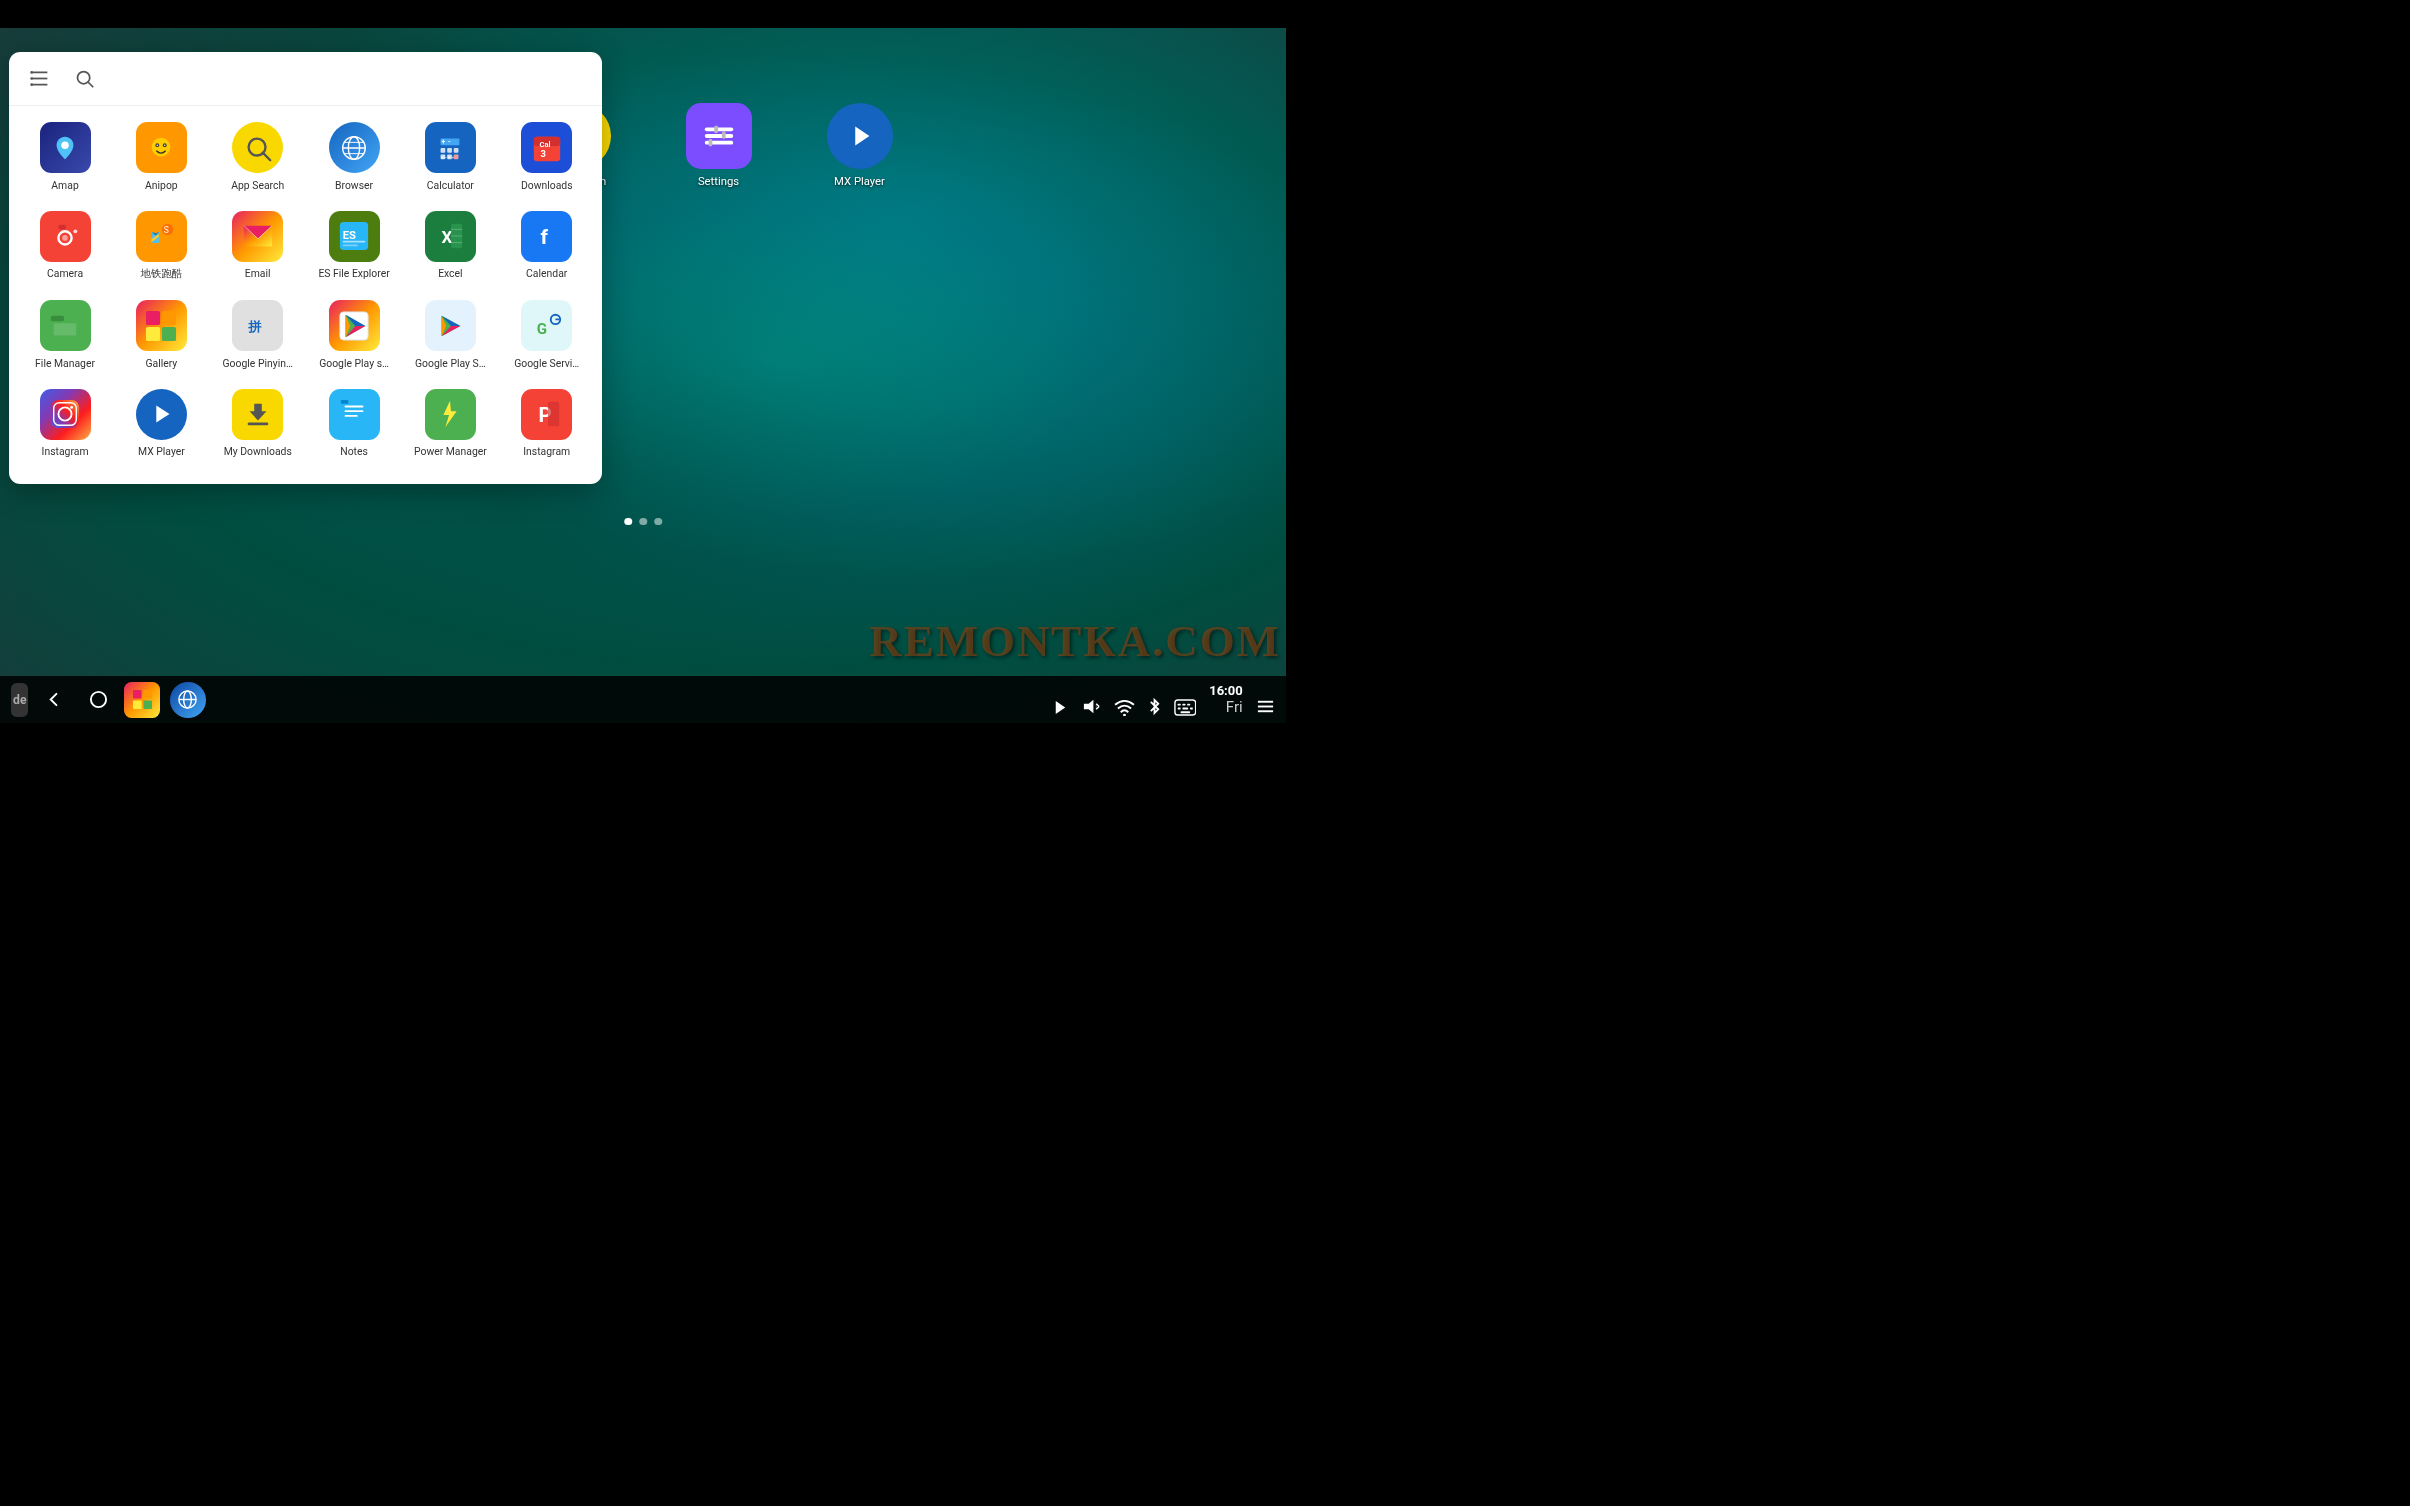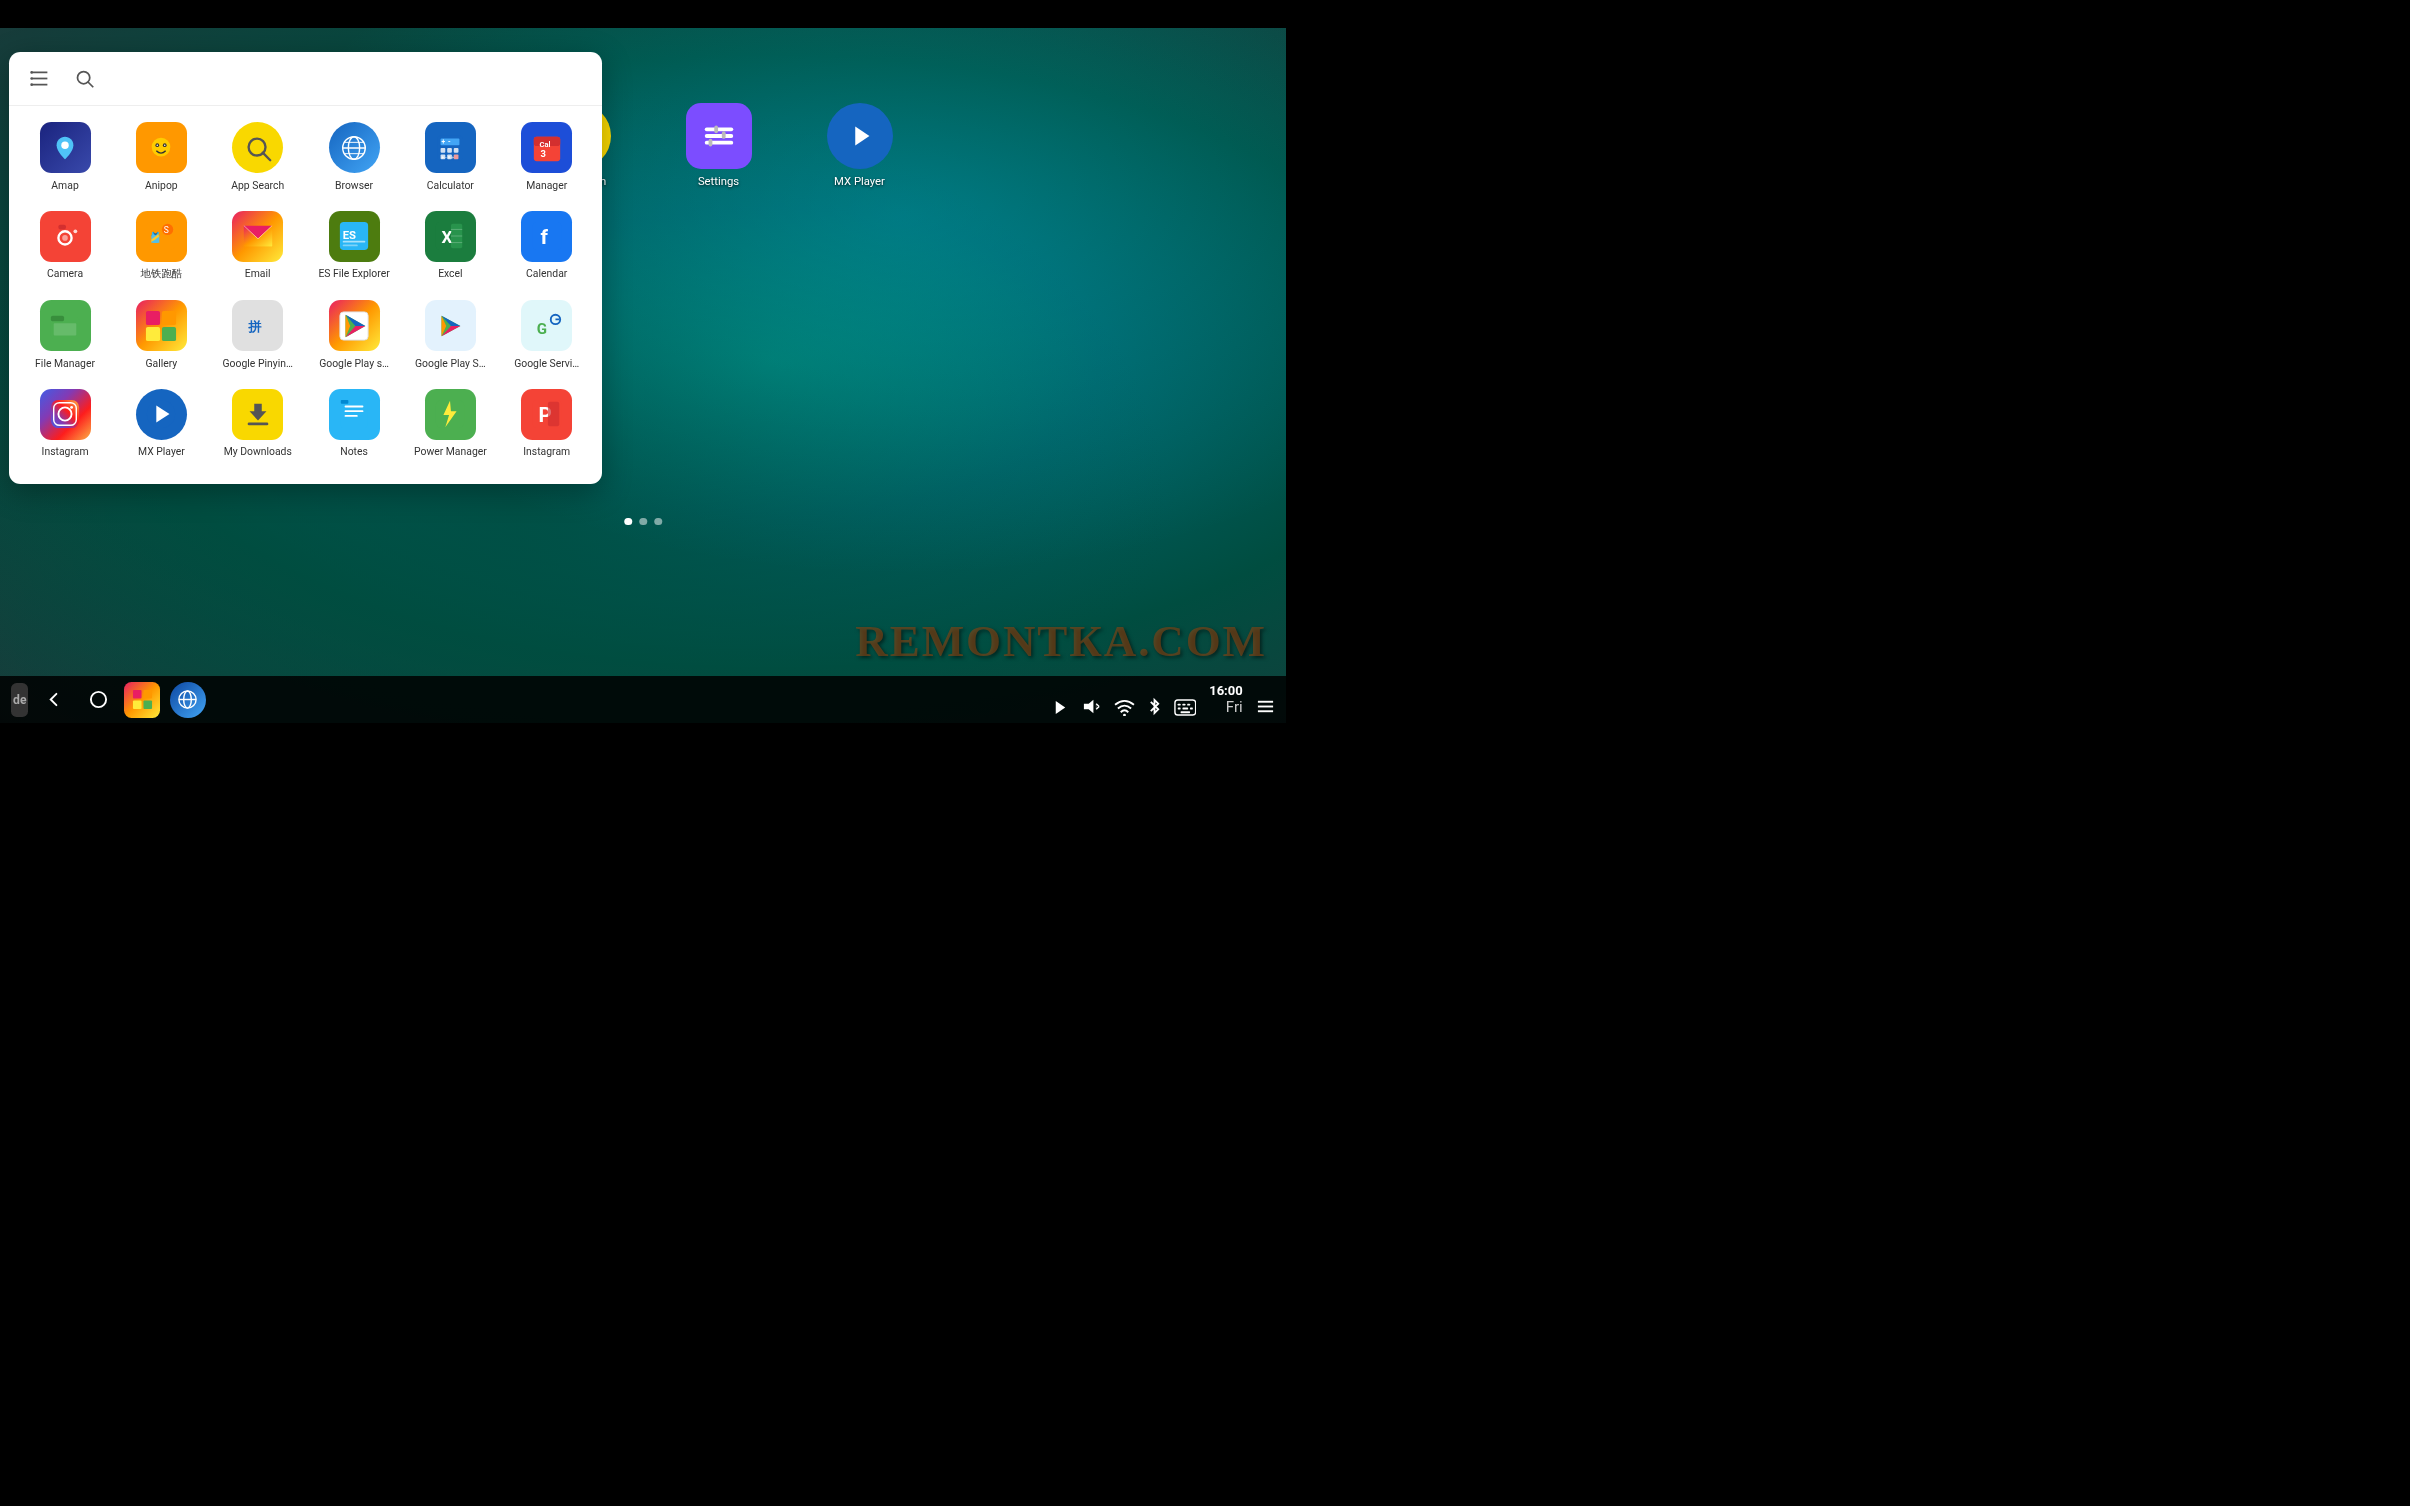--- a/index.html
+++ b/index.html
@@ -241,21 +241,21 @@
       text-align: right;
       line-height: 1.2;
     }
     #clock .time { font-size: 13px; font-weight: bold; }
     #clock .date { font-size: 15px; color: #ccc; }
 
     
     #watermark {
       position: absolute;
       bottom: 56px;
-      right: 19px;
+      right: 5px;
       font-size: 45px;
       font-weight: bold;
       color: rgba(139,69,19,0.6);
       font-family: serif;
       letter-spacing: 1.9px;
       z-index: 5;
       text-shadow: 1.9px 1.9px 3.8px rgba(0,0,0,0.5);
     }
 
     
@@ -482,21 +482,21 @@
 
     <div class="app-item">
       <div class="app-icon ai-calendar">
         <svg width="32" height="32" viewBox="0 0 34 34" style="font-size:22px">
           <rect x="3" y="5" width="28" height="26" rx="3" fill="#f44336"></rect>
           <rect x="3" y="5" width="28" height="10" rx="3" fill="#d32f2f"></rect>
           <text x="9" y="16" fill="white" font-size="8" font-weight="bold">Cal</text>
           <text x="10" y="27" fill="white" font-size="10" font-weight="bold">3</text>
         </svg>
       </div>
-      <span class="app-label">Manager</span>
+      <span class="app-label">Downloads</span>
     </div>
 
     <div class="app-item">
       <div class="app-icon ai-camera">
         <svg width="32" height="32" viewBox="0 0 34 34">
           <rect x="2" y="8" width="30" height="22" rx="3" fill="#f44336"></rect>
           <circle cx="17" cy="19" r="7" fill="none" stroke="white" stroke-width="2.5"></circle>
           <circle cx="17" cy="19" r="3" fill="white" opacity="0.5"></circle>
           <rect x="10" y="5" width="8" height="5" rx="2" fill="#d32f2f"></rect>
           <circle cx="28" cy="12" r="2" fill="white" opacity="0.8"></circle>

